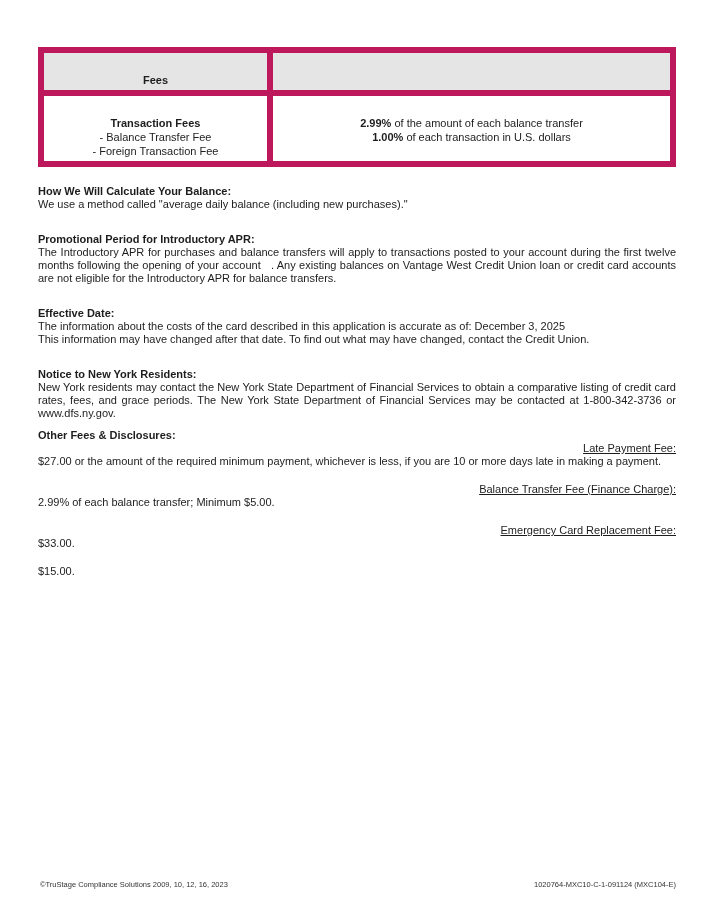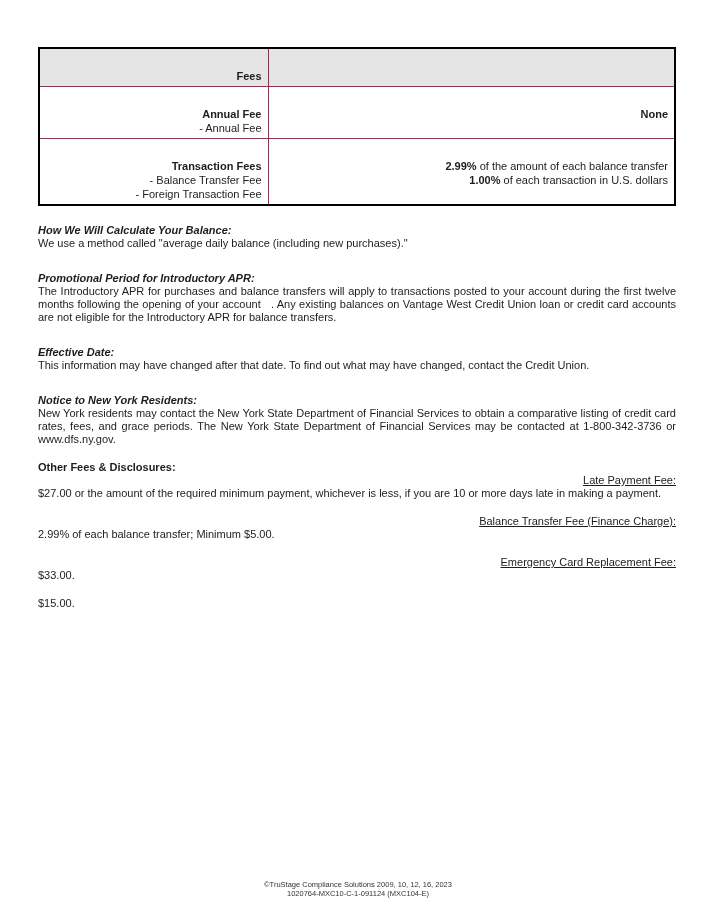--- a/index.html
+++ b/index.html
@@ -5,76 +5,67 @@
   html,body{margin:0;padding:0;background:#fff;}
   .page{
     width:714px;height:920px;background:#ffffff;position:relative;overflow:hidden;
     font-family:"Liberation Sans",sans-serif;font-size:11px;line-height:13px;color:#1d1d1d;
   }
   .content{padding:47px 38px 0 38px;}
 
   
   table.fees{border-collapse:collapse;width:100%;table-layout:fixed;border:2px solid #000;}
   table.fees th, table.fees td{
-    border:1px solid #be185d;padding:20px 6px 3px 6px;text-align:right;
+    border:6px solid #be185d;padding:20px 6px 3px 6px;text-align:center;
     vertical-align:top;line-height:14px;font-size:11px;
   }
   table.fees thead th{font-weight:bold;height:14px;}
   td.cell-right{vertical-align:bottom;}
   .b{font-weight:bold;}
   .line{white-space:nowrap;overflow:hidden;}
 
   
   #sections{margin-top:18px;}
   .section{margin-top:22px;}
   .section:first-child{margin-top:0;}
-  .sec-heading{font-weight:bold;font-style:italic;}
+  .sec-heading{font-weight:bold;}
   .para{margin:0;}
   .justify{text-align:justify;}
 
   
-  #other-fees{margin-top:15px;}
+  #other-fees{margin-top:9px;}
   .of-heading{font-weight:bold;}
   .fee-item + .fee-item{margin-top:15px;}
   .fee-label{text-decoration:underline;text-align:right;}
 
   
   .footer{
     position:absolute;left:40px;right:38px;top:880px;
-    display:flex;justify-content:space-between;align-items:center;
-    font-size:7.5px;line-height:9px;color:#333;flex-direction:column;
+    display:flex;justify-content:space-between;align-items:flex-end;
+    font-size:7.5px;line-height:9px;color:#333;
   }
 </style>
 </head>
 <body>
 
 <div class="page">
   <div class="content">
 
     <table class="fees">
       <colgroup>
         <col style="width:229px">
         <col>
       </colgroup>
       <thead>
         <tr>
           <th style="background: rgb(229, 229, 229);">Fees</th>
           <th style="background: rgb(229, 229, 229);"></th>
         </tr>
       </thead>
       <tbody id="fees-tbody">
-          <tr>
-            <td class="cell-left">
-              <div class="line b">Annual Fee</div>
-              <div class="line">- Annual Fee</div>
-            </td>
-            <td class="cell-right">
-              <div class="line"><span class="b">None</span></div>
-            </td>
-          </tr>
           <tr>
             <td class="cell-left">
               <div class="line b">Transaction Fees</div>
               <div class="line">- Balance Transfer Fee</div>
               <div class="line">- Foreign Transaction Fee</div>
             </td>
             <td class="cell-right">
               <div class="line"><span class="b">2.99%</span><span> of the amount of each balance transfer</span></div>
               <div class="line"><span class="b">1.00%</span><span> of each transaction in U.S. dollars</span></div>
             </td>
@@ -86,20 +77,21 @@
         <div class="section">
           <div class="sec-heading">How We Will Calculate Your Balance:</div>
           <p class="para">We use a method called "average daily balance (including new purchases)."</p>
         </div>
         <div class="section">
           <div class="sec-heading">Promotional Period for Introductory APR:</div>
           <p class="para justify">The Introductory APR for purchases and balance transfers will apply to transactions posted to your account during the first twelve months following the opening of your account&nbsp;&nbsp;&nbsp;. Any existing balances on Vantage West Credit Union loan or credit card accounts are not eligible for the Introductory APR for balance transfers.</p>
         </div>
         <div class="section">
           <div class="sec-heading">Effective Date:</div>
+          <p class="para">The information about the costs of the card described in this application is accurate as of: December 3, 2025</p>
           <p class="para">This information may have changed after that date. To find out what may have changed, contact the Credit Union.</p>
         </div>
         <div class="section">
           <div class="sec-heading">Notice to New York Residents:</div>
           <p class="para justify">New York residents may contact the New York State Department of Financial Services to obtain a comparative listing of credit card rates, fees, and grace periods. The New York State Department of Financial Services may be contacted at 1-800-342-3736 or www.dfs.ny.gov.</p>
         </div>
       </div>
 
     <div id="other-fees">
       <div class="of-heading">Other Fees &amp; Disclosures:</div>

